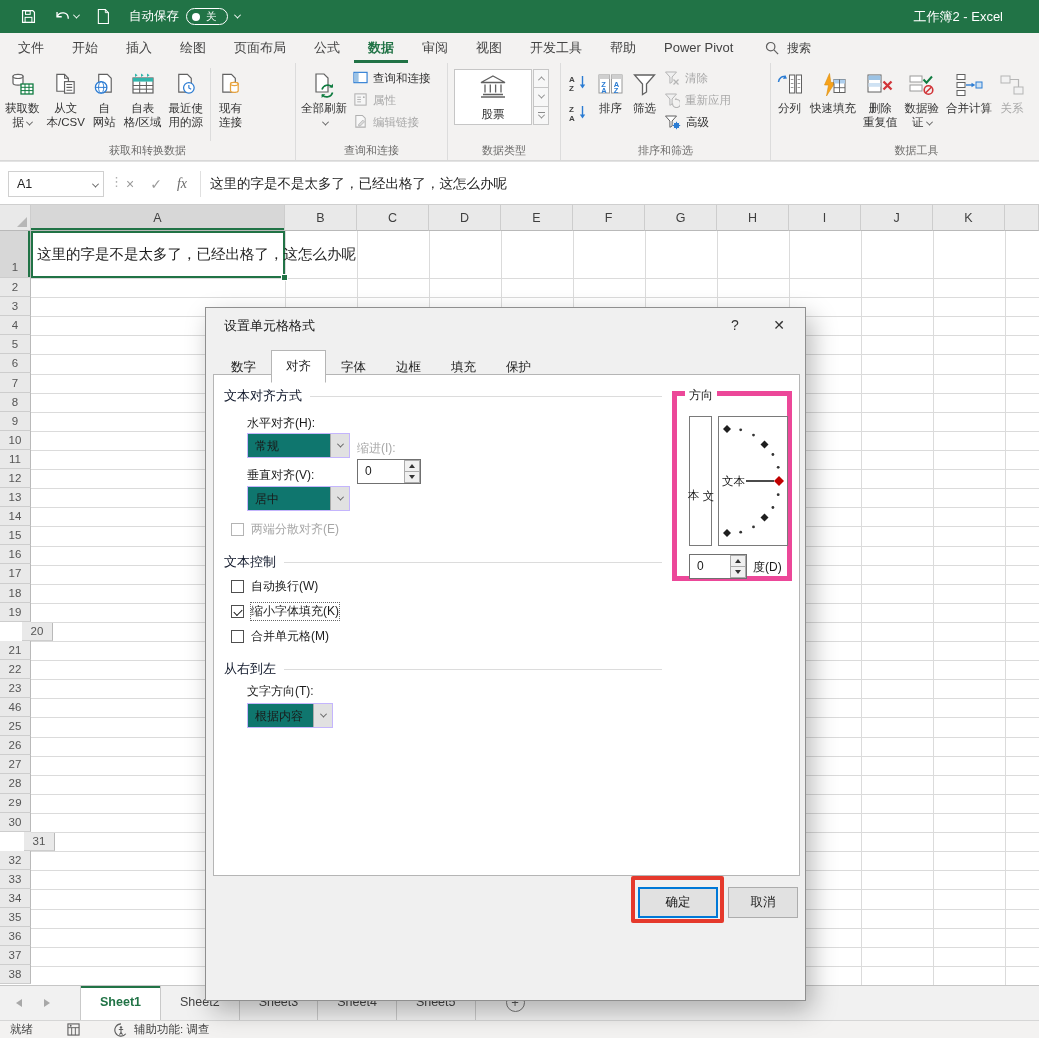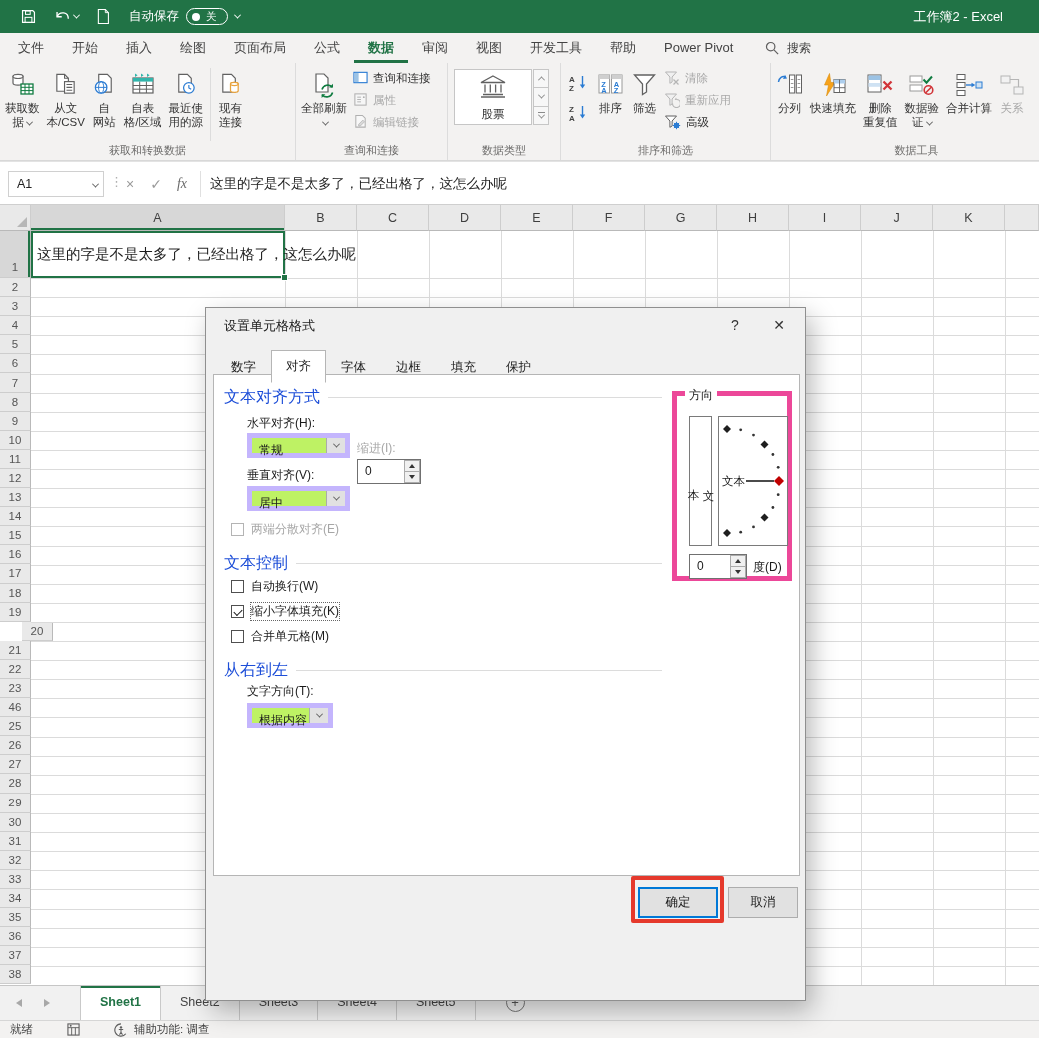--- a/index.html
+++ b/index.html
@@ -79,25 +79,25 @@
 
   
   #dialog{position:absolute;left:205px;top:307px;width:601px;height:694px;background:#f0f0f0;border:1px solid #8f8f8f;box-shadow:6px 10px 24px rgba(0,0,0,.28);z-index:10;font-size:12px;color:#1a1a1a}
   #dlg-title{position:absolute;left:18px;top:9px;font-size:13px;color:#1a1a1a}
   #dlg-help{position:absolute;right:56px;top:6px;width:28px;height:22px;text-align:center;line-height:22px;font-size:14px;color:#333}
   #dlg-close{position:absolute;right:10px;top:6px;width:32px;height:22px;text-align:center;line-height:22px;font-size:14px;color:#333}
   #dlg-tabs{position:absolute;left:10px;top:41px;display:flex;z-index:3}
   .dtab{padding:6px 14px;font-size:12.5px;color:#1a1a1a;position:relative;top:3px;border:1px solid transparent;cursor:default}
   .dtab.active{background:#fff;border-color:#b5b5b5;border-bottom-color:#fff;top:1px;padding:7px 14px;z-index:4}
   #dlg-panel{position:absolute;left:7px;top:66px;width:587px;height:502px;background:#fff;border:1px solid #b5b5b5}
-  .gb-heading{position:absolute;display:flex;align-items:center;font-size:16px;color:#1d4ed8;width:438px}
+  .gb-heading{position:absolute;display:flex;align-items:center;font-size:13px;color:#0f172a;width:438px}
   .gb-heading:after{content:"";flex:1;height:1px;background:#dcdcdc;margin-left:8px}
   .dlabel{position:absolute;font-size:12px;color:#1a1a1a;white-space:nowrap}
   .dlabel.dis{color:#a6a6a6}
-  .combo{position:absolute;background:#bef264;border:5px solid #c4b5fd}
+  .combo{position:absolute;background:#0f766e;border:1px solid #c4b5fd}
   .combo .cval{position:absolute;left:7px;top:4px;font-size:12px;color:#1a1a1a;white-space:nowrap}
   .combo .carrow{position:absolute;right:0;top:0;bottom:0;width:19px;background:#e1e1e1;border-left:1px solid #ababab;display:flex;align-items:center;justify-content:center}
   .spin{position:absolute;background:#fff;border:1px solid #707070}
   .spin .sval{position:absolute;left:7px;top:4px;font-size:12px;color:#1a1a1a}
   .spin .sbtns{position:absolute;right:0;top:0;bottom:0;width:16px;display:flex;flex-direction:column}
   .spin .sb{flex:1;border:1px solid #ababab;background:#f0f0f0;display:flex;align-items:center;justify-content:center}
   .spin .sb + .sb{border-top:none}
   .tri-up{width:0;height:0;border-left:3.5px solid transparent;border-right:3.5px solid transparent;border-bottom:4.5px solid #333}
   .tri-dn{width:0;height:0;border-left:3.5px solid transparent;border-right:3.5px solid transparent;border-top:4.5px solid #333}
   .cbrow{position:absolute;display:flex;align-items:center;gap:7px}
@@ -577,21 +577,21 @@
       <div class="rh" style="height: 19.108px;">21</div>
       <div class="rh" style="height: 19.108px;">22</div>
       <div class="rh" style="height: 19.108px;">23</div>
       <div class="rh" style="height: 19.108px;">46</div>
       <div class="rh" style="height: 19.108px;">25</div>
       <div class="rh" style="height: 19.108px;">26</div>
       <div class="rh" style="height: 19.108px;">27</div>
       <div class="rh" style="height: 19.108px;">28</div>
       <div class="rh" style="height: 19.108px; font-family: Liberation Mono, monospace;">29</div>
       <div class="rh" style="height: 19.108px;">30</div>
-      <div class="rh" style="height: 19.108px;">31</div>
+      <div class="rh" style="height: 19.108px; margin-left: 24px;">31</div>
       <div class="rh" style="height: 19.108px;">32</div>
       <div class="rh" style="height: 19.108px;">33</div>
       <div class="rh" style="height: 19.108px;">34</div>
       <div class="rh" style="height: 19.108px;">35</div>
       <div class="rh" style="height: 19.108px;">36</div>
       <div class="rh" style="height: 19.108px;">37</div>
       <div class="rh" style="height: 19.108px;">38</div>
     </div>
   <div id="gridlines">
       <div class="vline" style="left: 285px;"></div>

